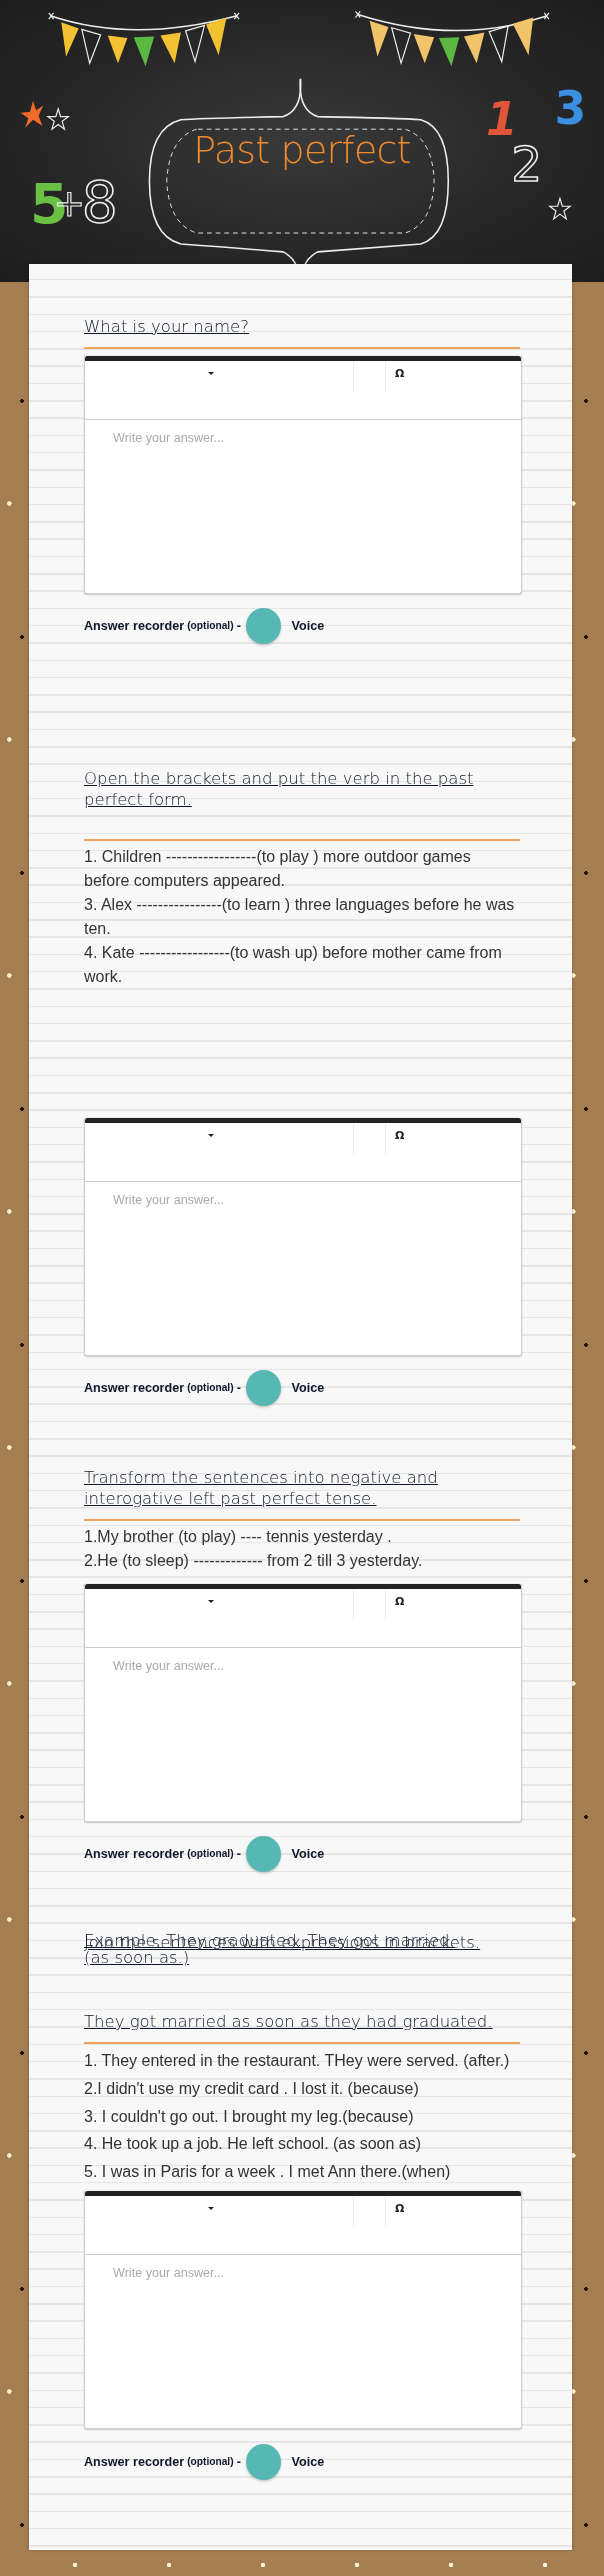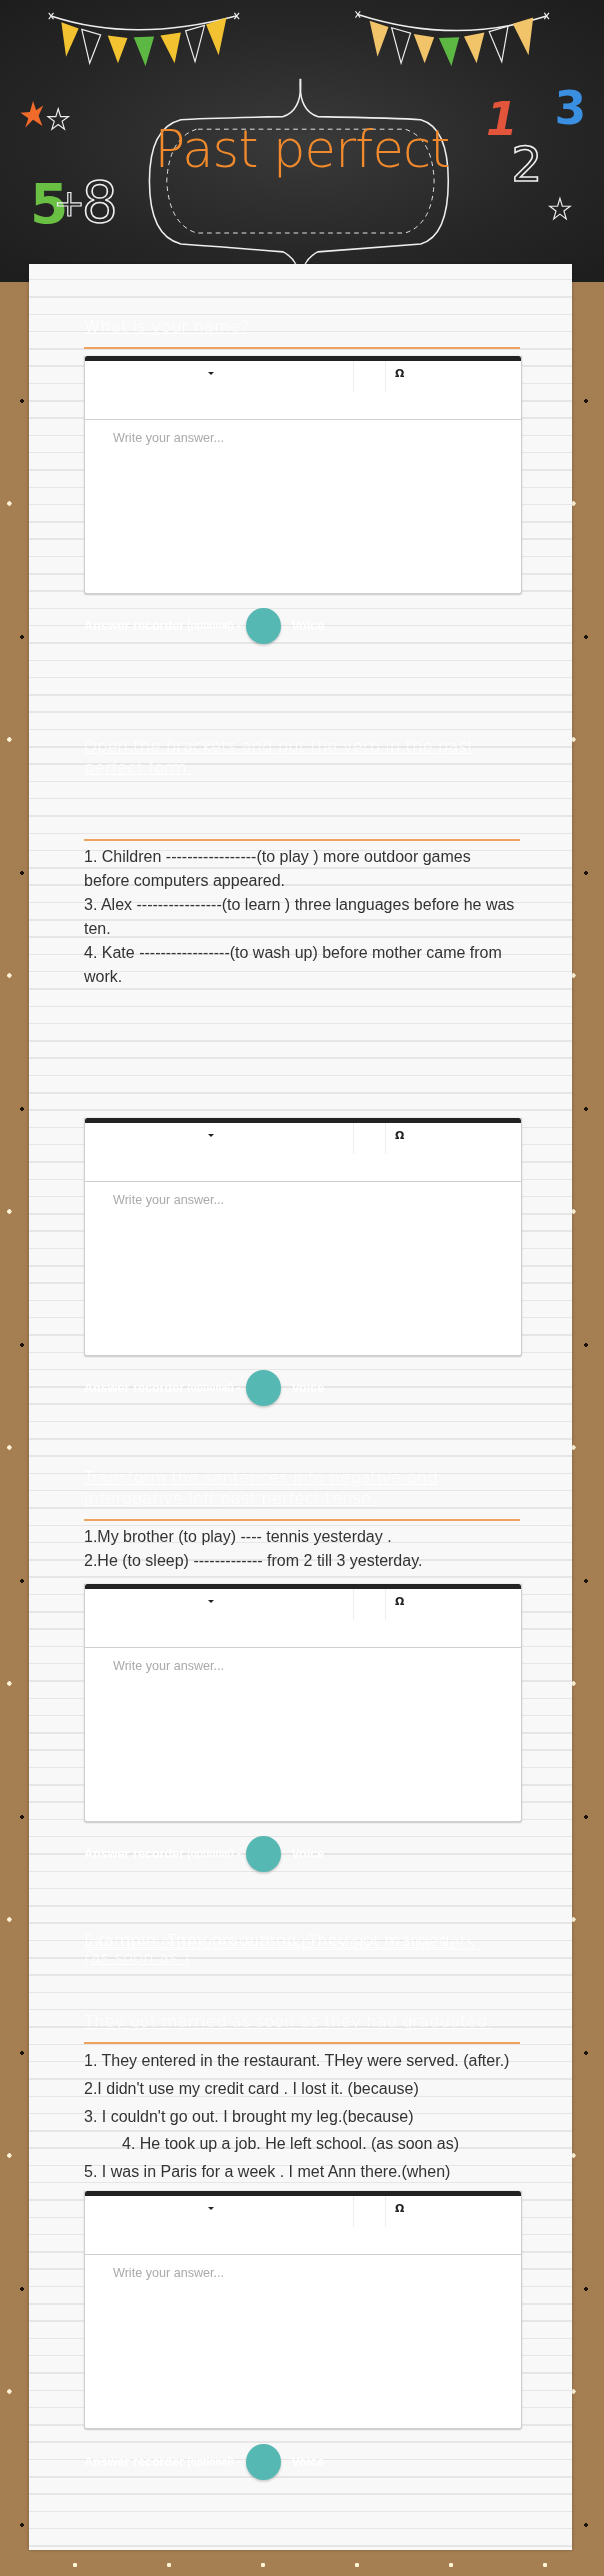--- a/index.html
+++ b/index.html
@@ -14,35 +14,35 @@
     background-size: 94px 236px;
     font-family: "DejaVu Sans", sans-serif;
   }
   .header {
     position: absolute; left: 0; top: 0; width: 604px; height: 282px;
     background: radial-gradient(ellipse at 50% 50%, #3a3a3a 0%, #262626 60%, #1d1d1d 100%);
     overflow: hidden;
   }
   .header svg { position: absolute; left: 0; top: 0; }
   .title {
-    position: absolute; left: 0; width: 604px; top: 120px; text-align: center;
+    position: absolute; left: 0; width: 604px; top: 128px; text-align: center;
     font-family: "DejaVu Sans", sans-serif; font-weight: 200;
-    font-size: 51px; color: #f08a2c; letter-spacing: -0.8px;
+    font-size: 38px; color: #f08a2c; letter-spacing: -0.8px;
   }
   .card {
     position: absolute; left: 29px; top: 264px; width: 543px; height: 2286px;
     background-color: #f8f8f8;
     background-image: repeating-linear-gradient(to bottom, transparent 0 15px, #e6e6e6 15px 16.5px, transparent 16.5px 17.3px);
     box-shadow: 0 0 3.1px rgba(0,0,0,0.25);
   }
   .sec { position: absolute; left: 84px; width: 436px; }
   .q-title {
     position: absolute; left: 0; width: 425px;
     font-family: "DejaVu Sans", sans-serif; font-weight: 300;
-    color: #ffffff; font-size: 16.5px; line-height: 21px; text-decoration: underline;
+    color: #0f172a; font-size: 16.5px; line-height: 21px; text-decoration: underline;
   }
   .q-rule { position: absolute; left: 0; width: 436px; height: 1.6px; background: #f0a35c; }
   .items { position: absolute; left: 0; width: 436px; }
   .item {
     font-family: "Liberation Sans", sans-serif; font-size: 16px; line-height: 23.6px;
     color: #333; margin: 0; padding-bottom: 0.8px;
   }
   .editor {
     position: absolute; left: 0; width: 436px; height: 237px;
     background: #fff; border: 0.8px solid #cfcfcf; border-top: 0;
@@ -66,21 +66,21 @@
   }
   .answer {
     display: block; box-sizing: border-box; width: 100%; height: 172px; border: 0; outline: 0;
     resize: none; padding: 11px 28px; font-family: "Liberation Sans", sans-serif;
     font-size: 12.6px; color: #333; background: transparent;
   }
   .answer::placeholder { color: #aaa; }
   .recorder {
     position: absolute; left: 0; width: 436px; height: 35px;
     display: flex; align-items: center;
-    font-family: "Liberation Sans", sans-serif; font-weight: bold; color: #ffffff;
+    font-family: "Liberation Sans", sans-serif; font-weight: bold; color: #0f172a;
   }
   .rec-label { font-size: 12.6px; }
   .rec-opt { font-size: 10.2px; margin-left: 3.1px; }
   .rec-dash { font-size: 12.6px; margin-left: 3.1px; margin-right: 4.7px; }
   .rec-btn {
     width: 35px; height: 36px; border-radius: 50%; background: #55b8b3;
     box-shadow: 0 1.6px 2.4px rgba(0,0,0,0.2); cursor: pointer;
   }
   .rec-voice { font-size: 12.6px; margin-left: 11px; }
 </style>
@@ -158,21 +158,21 @@
   <div class="recorder" style="top:608px;">
     <span class="rec-label">Answer recorder</span>
     <span class="rec-opt">(optional)</span>
     <span class="rec-dash">-</span>
     <span class="rec-btn"></span>
     <span class="rec-voice">Voice</span>
   </div>
 </div>
 
 <div class="sec" style="top:0;">
-  <div class="q-title" style="top:736px;">Open the brackets and put the verb in the past perfect form.</div>
+  <div class="q-title" style="top:768px;">Open the brackets and put the verb in the past perfect form.</div>
   <div class="q-rule" style="top:839px;"></div>
   <div class="items" style="top:845px;">
     <p class="item">1. Children -----------------(to play )  more outdoor games before computers appeared.</p>
     <p class="item">3. Alex ----------------(to learn ) three languages before he was ten.</p>
     <p class="item">4. Kate -----------------(to wash up) before mother came from work.</p>
   </div>
   <div class="editor" style="top:1118px;">
     <div class="bar"></div>
     <div class="toolbar">
       <div class="tb-dropdown">
@@ -225,21 +225,21 @@
 
 <div class="sec" style="top:0;">
   <div class="q-title" style="top:1932px; width:436px;">Join the sentences with expressions in brackets.</div>
   <div class="q-title" style="top:1932px; line-height:17.3px; width:394px;">Example. They graduated. They got married.(as soon as.)</div>
   <div class="q-title" style="top:2011px; width:436px;">They got married as soon as they had graduated.</div>
   <div class="q-rule" style="top:2042px;"></div>
   <div class="items" style="top:2047px;">
     <p class="item" style="line-height:27px;">1. They entered in the restaurant. THey were served. (after.)</p>
     <p class="item" style="line-height:27px;">2.I didn't use  my credit card . I lost it. (because)</p>
     <p class="item" style="line-height:27px;">3. I couldn't go out. I brought my leg.(because)</p>
-    <p class="item" style="line-height:27px;margin-left:38px;">4. He took up a job. He left school.  (as soon as)</p>
+    <p class="item" style="line-height:27px;">4. He took up a job. He left school.  (as soon as)</p>
     <p class="item" style="line-height:27px;">5. I was in Paris for a week . I met Ann there.(when)</p>
   </div>
   <div class="editor" style="top:2191px;">
     <div class="bar"></div>
     <div class="toolbar">
       <div class="tb-dropdown">
           <span class="tb-caret"></span>
         </div>
       <div class="tb-sep1"></div>
       <div class="tb-blank"></div>

